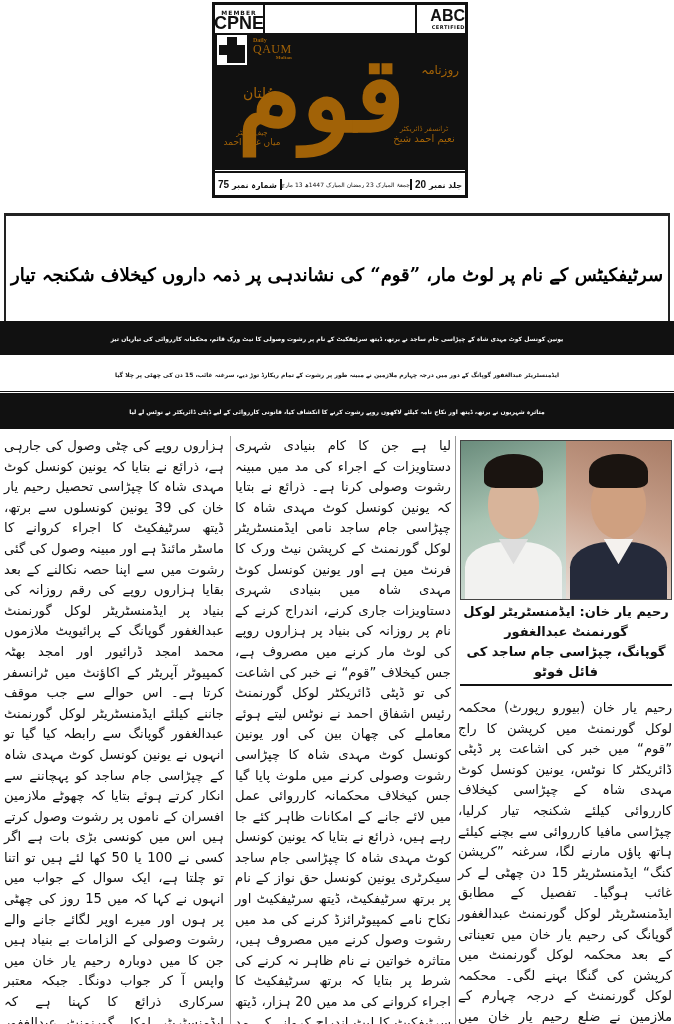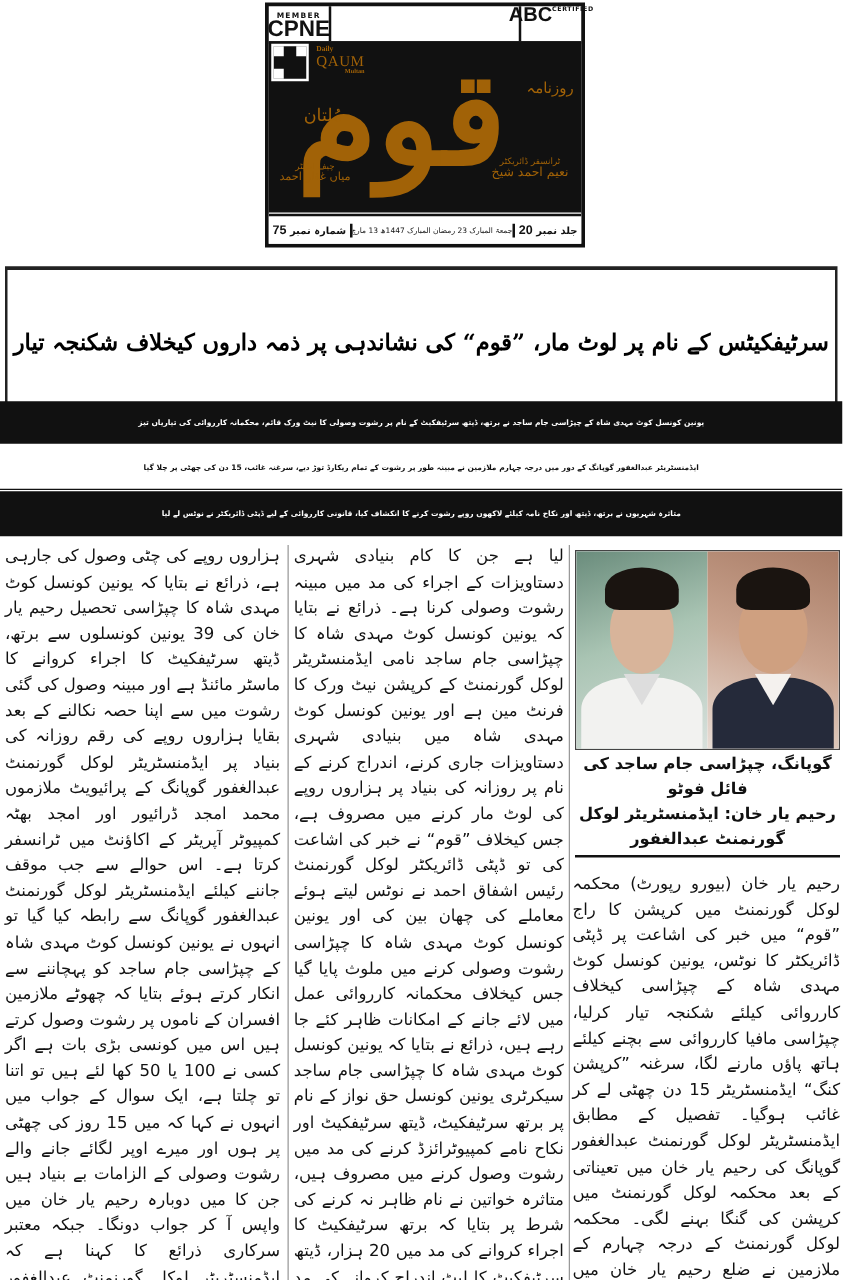--- a/index.html
+++ b/index.html
@@ -8,21 +8,21 @@
 
   
   #masthead { left:212px; top:2px; width:256px; height:196px; border:3px solid #111; background:#fff; box-sizing:border-box; }
   #mh-top { position:absolute; left:0; top:0; width:100%; height:28px; display:flex; border-bottom:2px solid #111; }
   #mh-cpne { width:48px; height:28px; display:flex; flex-direction:column; align-items:center; justify-content:center; border-right:2px solid #111; }
   #mh-cpne .small { font-size:6px; letter-spacing:1px; font-weight:bold; }
   #mh-cpne .big { font-size:18px; font-weight:bold; line-height:14px; font-family:"Liberation Sans", sans-serif; }
   #mh-strap { flex:1; background:#111; color:#fff; display:flex; flex-direction:column; justify-content:space-around; align-items:center; direction:rtl;margin-top:28px; }
   #mh-strap .l1 { font-size:8px; line-height:10px; }
   #mh-strap .l2 { font-size:6px; line-height:8px; background:#fff; color:#111; width:100%; text-align:center; }
-  #mh-abc { width:48px; height:28px; display:flex; flex-direction:row; align-items:flex-start; justify-content:center; border-left:2px solid #111; }
+  #mh-abc { width:48px; height:28px; display:flex; flex-direction:column; align-items:flex-end; justify-content:center; border-left:2px solid #111; }
   #mh-abc .big { font-size:16px; font-weight:bold; line-height:16px; font-family:"Liberation Sans", sans-serif; }
   #mh-abc .small { font-size:5px; font-weight:bold; letter-spacing:0.5px; }
 
   #mh-body { position:absolute; left:0; top:28px; width:100%; height:137px; background:#111; color:#a16207; }
   #mh-qr-inner { position:absolute; left:4px; top:4px; width:26px; height:26px;
       background-image:
         linear-gradient(#fff,#fff), linear-gradient(#fff,#fff), linear-gradient(#fff,#fff);
       background-size:8px 8px; background-repeat:no-repeat;
       background-position:0 0, 18px 0, 0 18px; outline:2px solid #fff; }
   #mh-eng { position:absolute; left:38px; top:4px; font-family:"Liberation Serif", serif; line-height:1; }
@@ -142,22 +142,22 @@
       <div class="hair"></div>
   </div>
   <div id="person-right" class="person">
     <div class="body-l"></div>
       <div class="collar"></div>
       <div class="face"></div>
       <div class="hair"></div>
   </div>
 </div>
 <div id="caption" class="abs">
+  <div>رحیم یار خان: ایڈمنسٹریٹر لوکل گورنمنٹ عبدالغفور</div>
   <div>گوپانگ، چپڑاسی جام ساجد کی فائل فوٹو</div>
-  <div>رحیم یار خان: ایڈمنسٹریٹر لوکل گورنمنٹ عبدالغفور</div>
 </div>
 
 <div id="col-right" class="abs col">
   <p>رحیم یار خان (بیورو رپورٹ) محکمہ لوکل گورنمنٹ میں کرپشن کا راج ”قوم“ میں خبر کی اشاعت پر ڈپٹی ڈائریکٹر کا نوٹس، یونین کونسل کوٹ مہدی شاہ کے چپڑاسی کیخلاف کارروائی کیلئے شکنجہ تیار کرلیا، چپڑاسی مافیا کارروائی سے بچنے کیلئے ہاتھ پاؤں مارنے لگا، سرغنہ ”کرپشن کنگ“ ایڈمنسٹریٹر 15 دن چھٹی لے کر غائب ہوگیا۔ تفصیل کے مطابق ایڈمنسٹریٹر لوکل گورنمنٹ عبدالغفور گوپانگ کی رحیم یار خان میں تعیناتی کے بعد محکمہ لوکل گورنمنٹ میں کرپشن کی گنگا بہنے لگی۔ محکمہ لوکل گورنمنٹ کے درجہ چہارم کے ملازمین نے ضلع رحیم یار خان میں کرپشن کے تمام ریکارڈ توڑ دیئے۔ ذرائع کے مطابق ایڈمنسٹریٹر عبدالغفور گوپانگ نے تحصیل رحیم یار خان کی تقریباً 39 یونین کونسلوں کے درجہ چہارم کے ملازمین پر مشتمل پرایک منظم نیٹ ورک قائم کر</p>
 </div>
 <div id="col-mid" class="abs col">
   <p>لیا ہے جن کا کام بنیادی شہری دستاویزات کے اجراء کی مد میں مبینہ رشوت وصولی کرنا ہے۔ ذرائع نے بتایا کہ یونین کونسل کوٹ مہدی شاہ کا چپڑاسی جام ساجد نامی ایڈمنسٹریٹر لوکل گورنمنٹ کے کرپشن نیٹ ورک کا فرنٹ مین ہے اور یونین کونسل کوٹ مہدی شاہ میں بنیادی شہری دستاویزات جاری کرنے، اندراج کرنے کے نام پر روزانہ کی بنیاد پر ہزاروں روپے کی لوٹ مار کرنے میں مصروف ہے، جس کیخلاف ”قوم“ نے خبر کی اشاعت کی تو ڈپٹی ڈائریکٹر لوکل گورنمنٹ رئیس اشفاق احمد نے نوٹس لیتے ہوئے معاملے کی چھان بین کی اور یونین کونسل کوٹ مہدی شاہ کا چپڑاسی رشوت وصولی کرنے میں ملوث پایا گیا جس کیخلاف محکمانہ کارروائی عمل میں لائے جانے کے امکانات ظاہر کئے جا رہے ہیں، ذرائع نے بتایا کہ یونین کونسل کوٹ مہدی شاہ کا چپڑاسی جام ساجد سیکرٹری یونین کونسل حق نواز کے نام پر برتھ سرٹیفکیٹ، ڈیتھ سرٹیفکیٹ اور نکاح نامے کمپیوٹرائزڈ کرنے کی مد میں رشوت وصول کرنے میں مصروف ہیں، متاثرہ خواتین نے نام ظاہر نہ کرنے کی شرط پر بتایا کہ برتھ سرٹیفکیٹ کا اجراء کروانے کی مد میں 20 ہزار، ڈیتھ سرٹیفکیٹ کا لیٹ اندراج کروانے کی مد میں 16 ہزار روپے رشوت دے چکے ہیں، اسکے علاوہ نکاح ناموں کے اندراج اور کمپیوٹرائزڈ کروانے کی مد میں بھی</p>
 </div>
 <div id="col-left" class="abs col">
   <p>ہزاروں روپے کی چٹی وصول کی جارہی ہے، ذرائع نے بتایا کہ یونین کونسل کوٹ مہدی شاہ کا چپڑاسی تحصیل رحیم یار خان کی 39 یونین کونسلوں سے برتھ، ڈیتھ سرٹیفکیٹ کا اجراء کروانے کا ماسٹر مائنڈ ہے اور مبینہ وصول کی گئی رشوت میں سے اپنا حصہ نکالنے کے بعد بقایا ہزاروں روپے کی رقم روزانہ کی بنیاد پر ایڈمنسٹریٹر لوکل گورنمنٹ عبدالغفور گوپانگ کے پرائیویٹ ملازموں محمد امجد ڈرائیور اور امجد بھٹہ کمپیوٹر آپریٹر کے اکاؤنٹ میں ٹرانسفر کرتا ہے۔ اس حوالے سے جب موقف جاننے کیلئے ایڈمنسٹریٹر لوکل گورنمنٹ عبدالغفور گوپانگ سے رابطہ کیا گیا تو انہوں نے یونین کونسل کوٹ مہدی شاہ کے چپڑاسی جام ساجد کو پہچاننے سے انکار کرتے ہوئے بتایا کہ چھوٹے ملازمین افسران کے ناموں پر رشوت وصول کرتے ہیں اس میں کونسی بڑی بات ہے اگر کسی نے 100 یا 50 کھا لئے ہیں تو اتنا تو چلتا ہے، ایک سوال کے جواب میں انہوں نے کہا کہ میں 15 روز کی چھٹی پر ہوں اور میرے اوپر لگائے جانے والے رشوت وصولی کے الزامات بے بنیاد ہیں جن کا میں دوبارہ رحیم یار خان میں واپس آ کر جواب دونگا۔ جبکہ معتبر سرکاری ذرائع کا کہنا ہے کہ ایڈمنسٹریٹر لوکل گورنمنٹ عبدالغفور گوپانگ کے کماؤ پتر جام ساجد کیخلاف بہت جلد قانونی کارروائی عمل میں لائی جائیگی۔</p>

